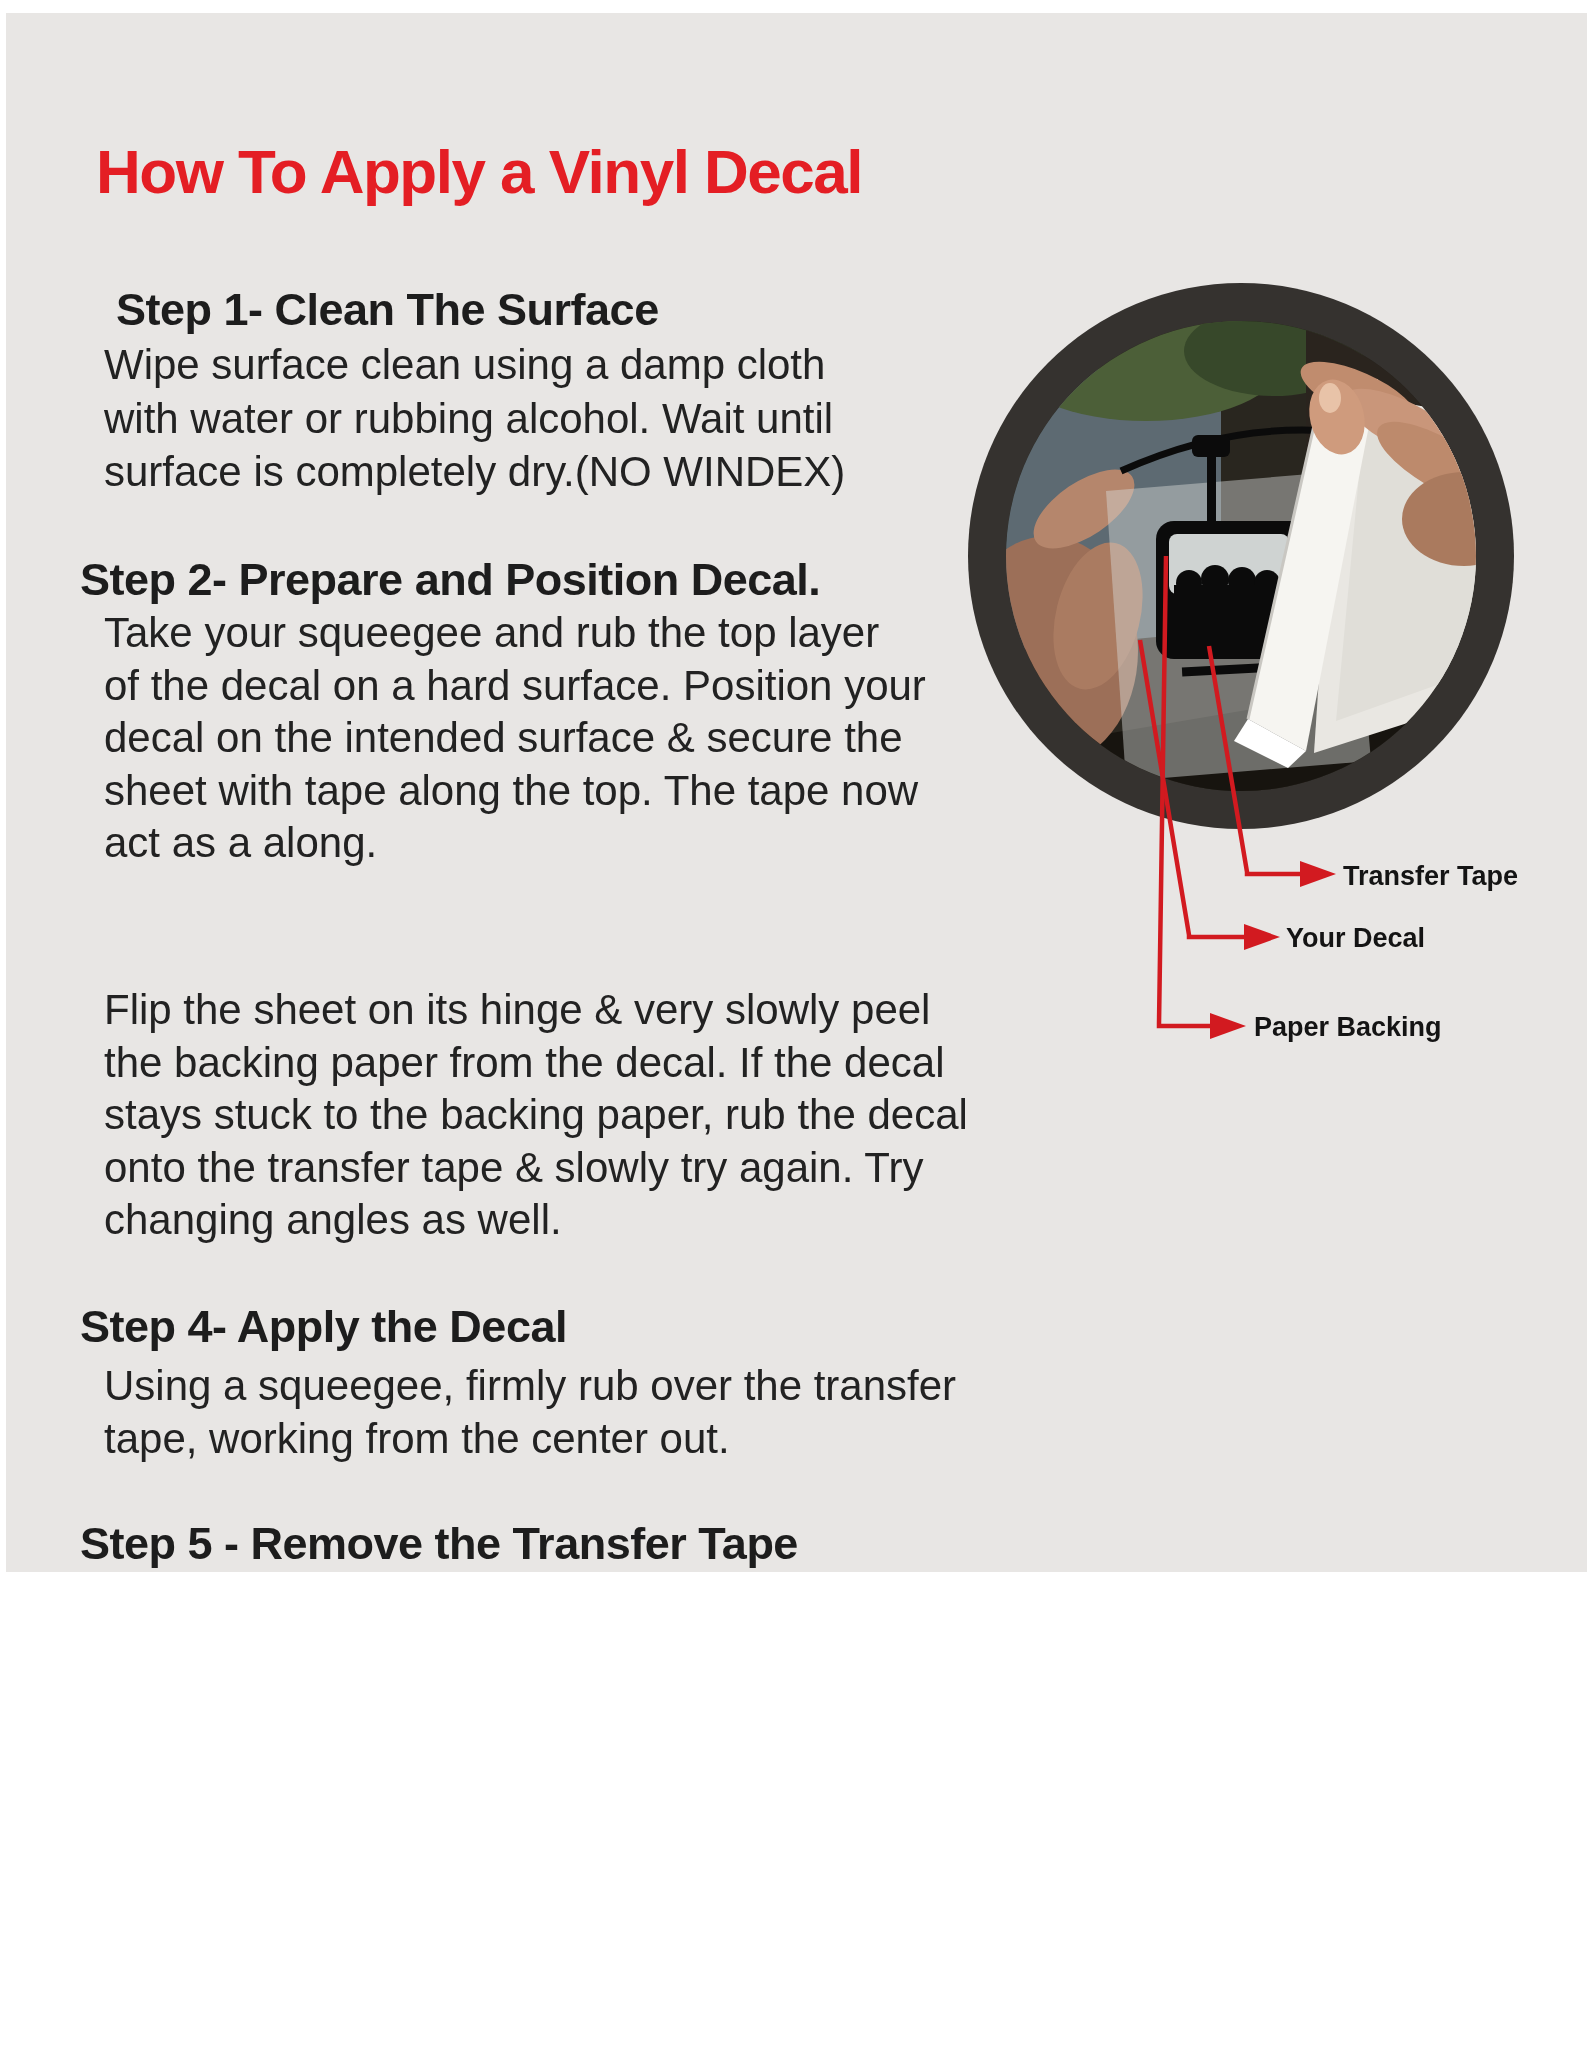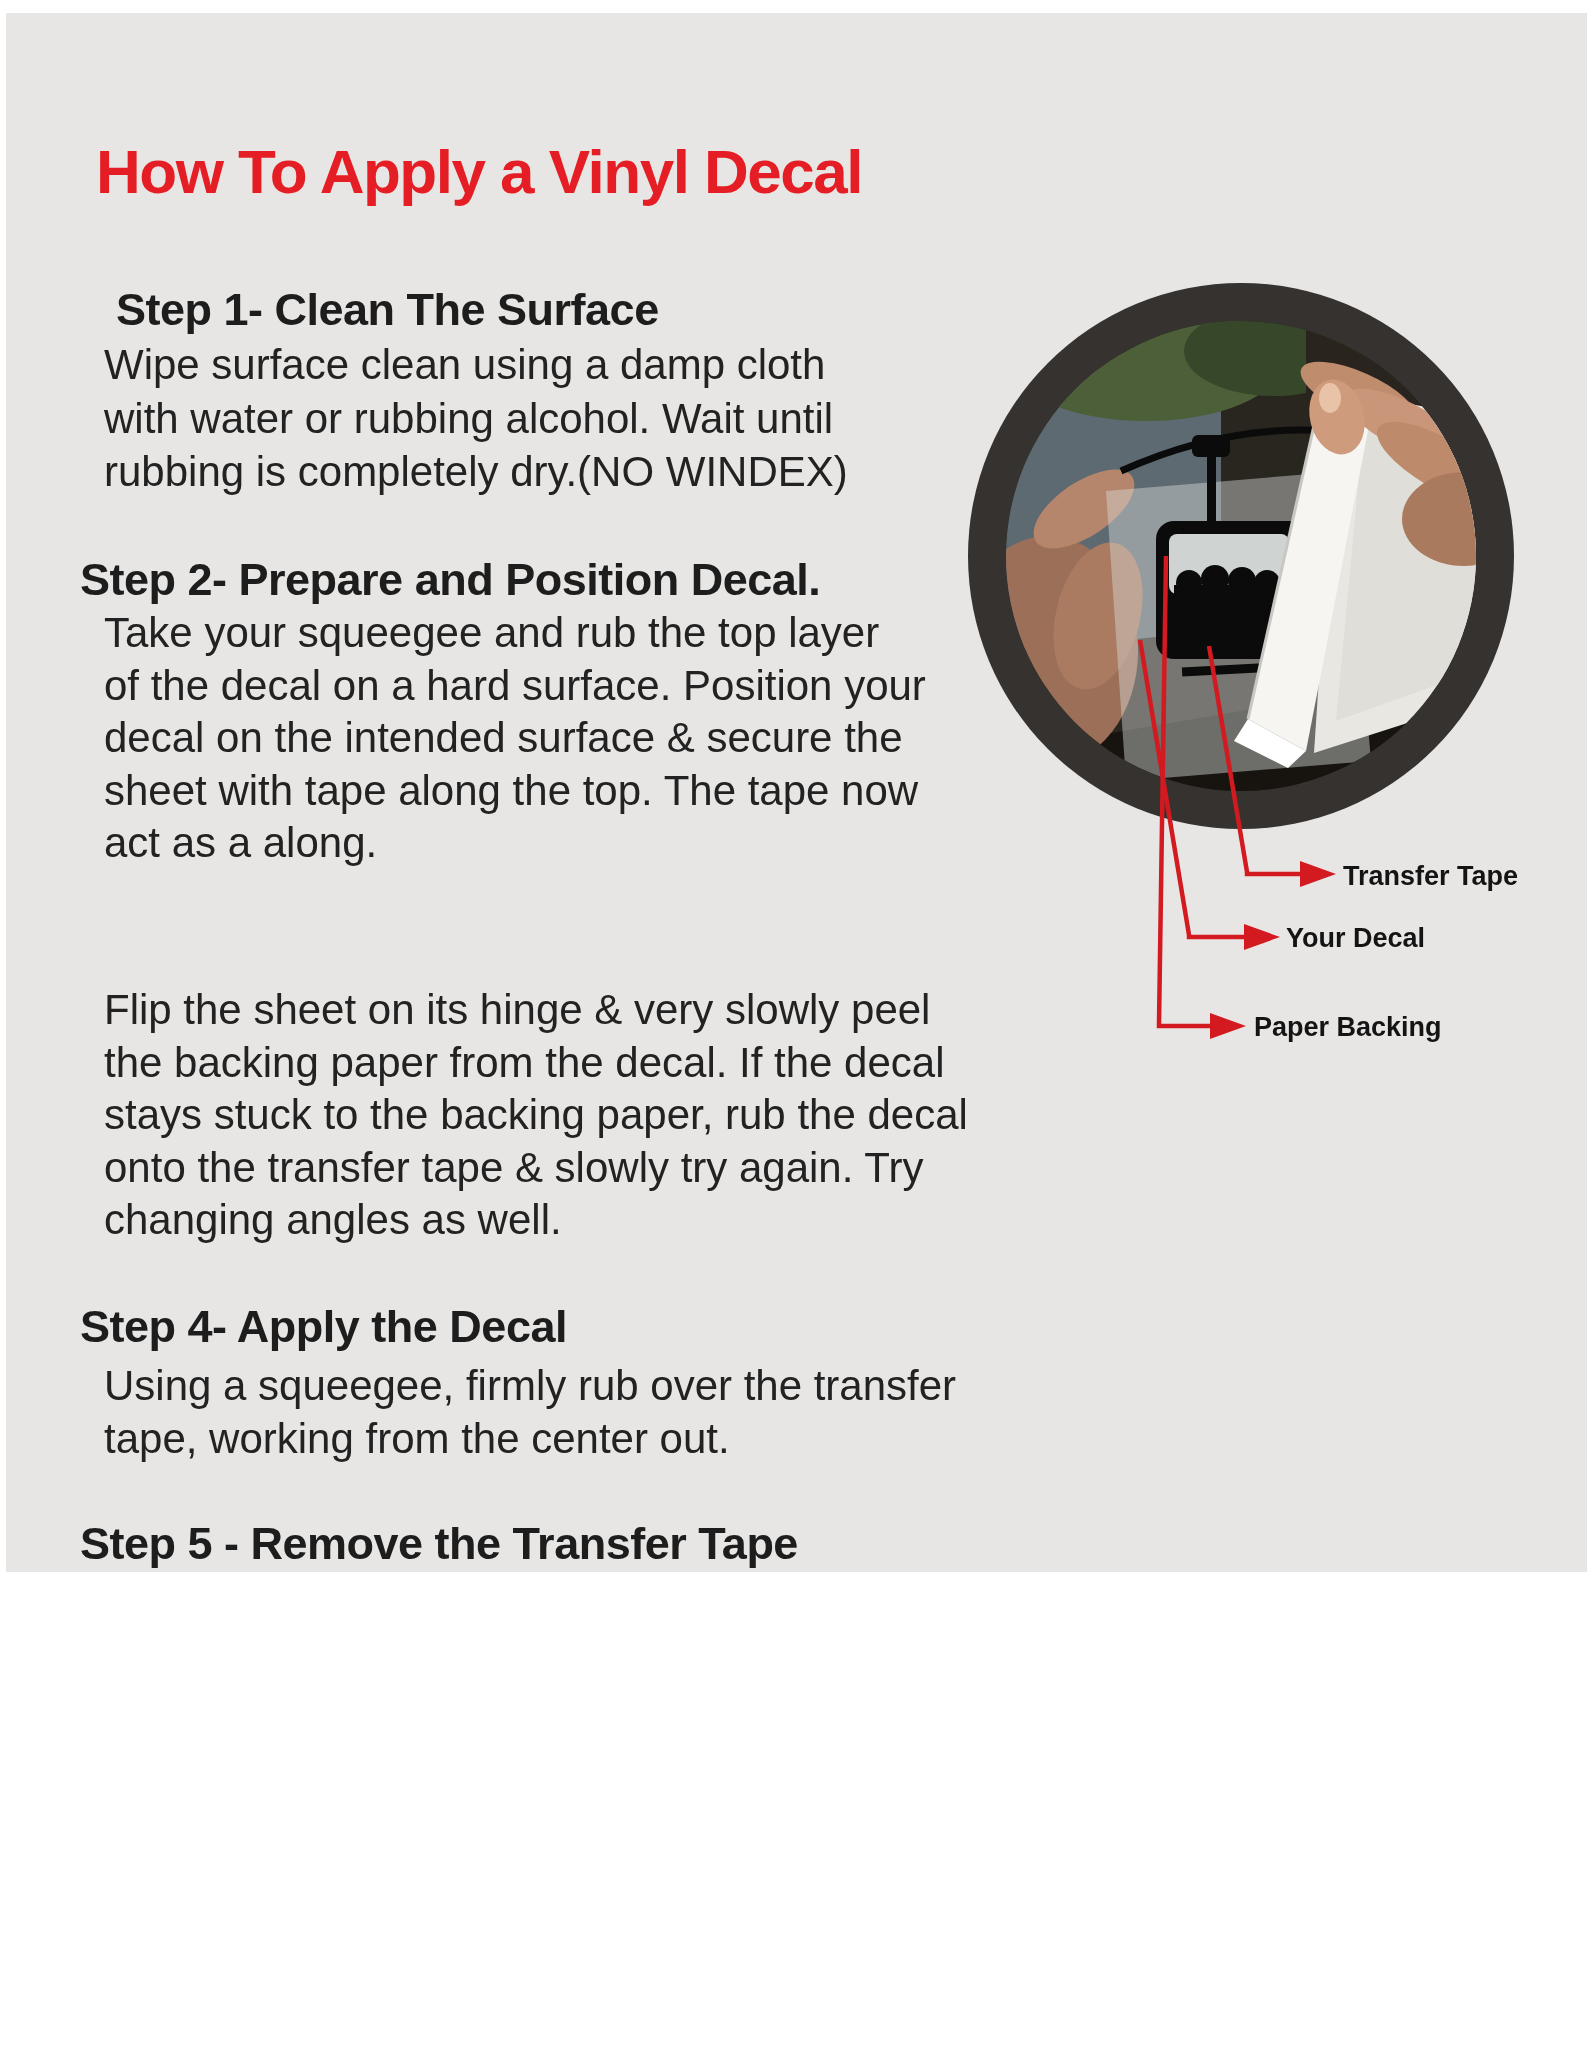--- a/index.html
+++ b/index.html
@@ -59,21 +59,21 @@
 
 <div class="page">
   <div class="paper"></div>
 
   <div class="title">How To Apply a Vinyl Decal</div>
 
   <div class="step-heading" style="top:284px;margin-left:36px;">Step 1- Clean The Surface</div>
   <div class="step-body lh535" style="top:338px;">
       <div class="bodyline">Wipe surface clean using a damp cloth</div>
       <div class="bodyline">with water or rubbing alcohol. Wait until</div>
-      <div class="bodyline">rubbing is completely dry.(NO WINDEX)</div>
+      <div class="bodyline">surface is completely dry.(NO WINDEX)</div>
     </div>
 
   <div class="step-heading" style="top:554px;">Step 2- Prepare and Position Decal.</div>
   <div class="step-body lh525" style="top:607px;">
       <div class="bodyline">Take your squeegee and rub the top layer</div>
       <div class="bodyline">of the decal on a hard surface. Position your</div>
       <div class="bodyline">decal on the intended surface &amp; secure the</div>
       <div class="bodyline">sheet with tape along the top. The tape now</div>
       <div class="bodyline">act as a along.</div>
     </div>

